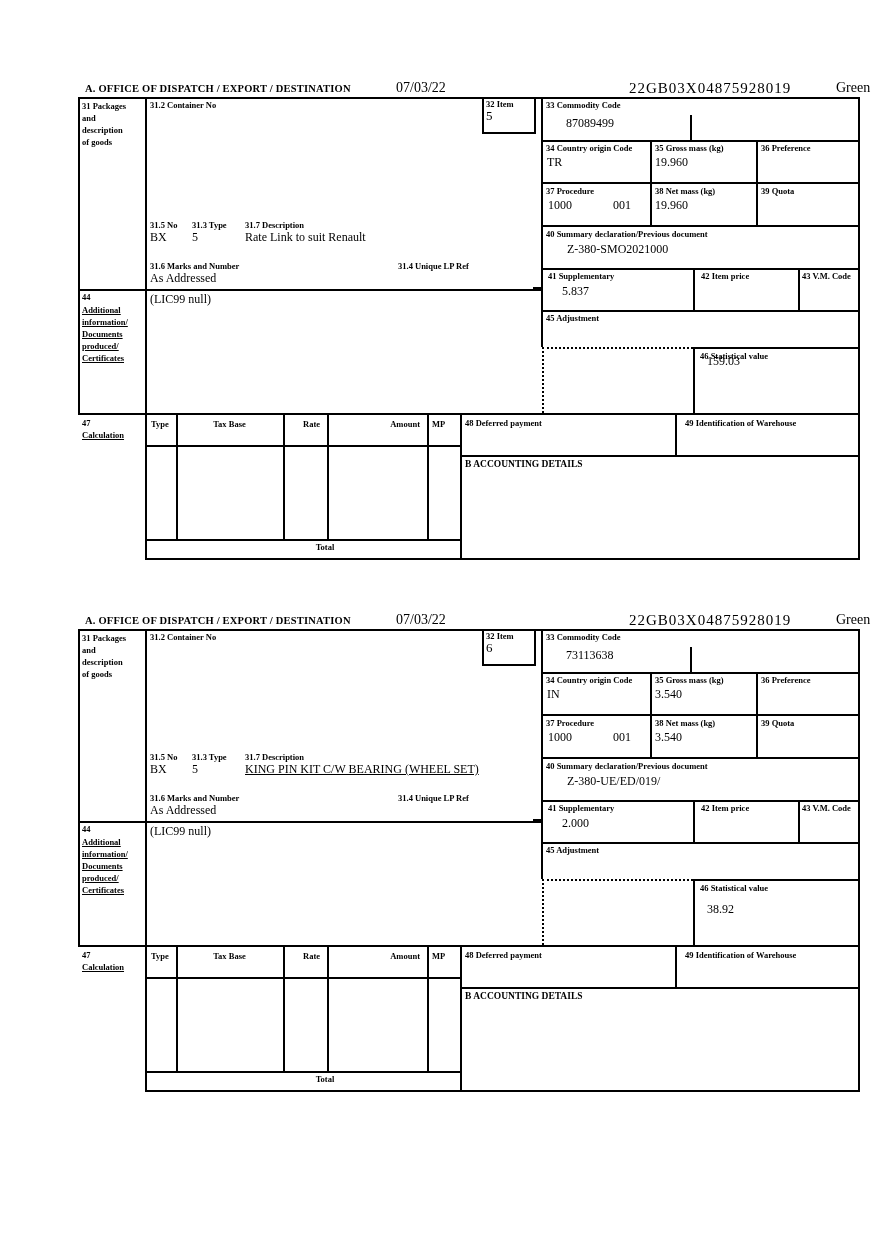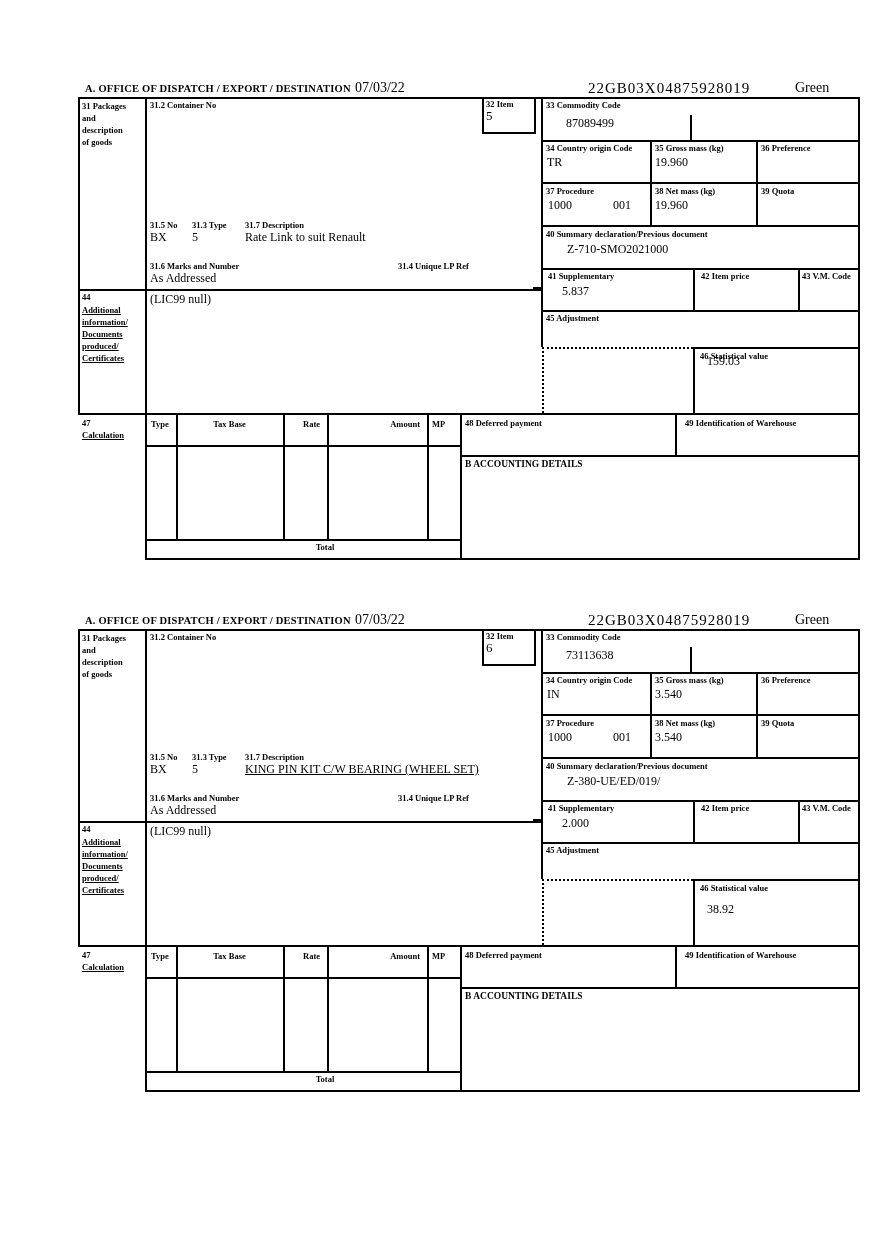--- a/index.html
+++ b/index.html
@@ -9,21 +9,21 @@
   .block{position:absolute;left:0;width:882px;height:478px;}
   .b1{top:82px;} .b2{top:614px;}
   .block *{box-sizing:border-box;}
   .box{position:absolute;border:2px solid #000;}
   .vl{position:absolute;width:2px;background:#000;}
   .hl{position:absolute;height:2px;background:#000;}
   .L{position:absolute;font-size:8.5px;font-weight:bold;white-space:nowrap;line-height:11px;}
   .V{position:absolute;font-size:12px;white-space:nowrap;line-height:16px;}
   .ul{text-decoration:underline;}
   .hdr{position:absolute;font-weight:bold;font-size:10.5px;letter-spacing:.2px;white-space:nowrap;}
-  .hv{position:absolute;font-size:14px;white-space:nowrap;}
+  .hv{position:absolute;font-size:14px;white-space:nowrap;margin-left:41px;}
   .stack div{line-height:12px;}
   .b32{position:absolute;border:2px solid #000;border-top:none;}
   .dot{position:absolute;border-top:2px dotted #000;border-left:2px dotted #000;}
   .ctr{text-align:center;} .rgt{text-align:right;}
 </style>
 </head>
 <body>
 
 <div class="page">
 
@@ -84,21 +84,21 @@
     <div class="L" style="left:655px;top:61px;">35 Gross mass (kg)</div>
     <div class="V" style="left:655px;top:72px;">19.960</div>
     <div class="L" style="left:761px;top:61px;">36 Preference</div>
     <div class="L" style="left:546px;top:104px;">37 Procedure</div>
     <div class="V" style="left:548px;top:115px;">1000</div>
     <div class="V" style="left:613px;top:115px;">001</div>
     <div class="L" style="left:655px;top:104px;">38 Net mass (kg)</div>
     <div class="V" style="left:655px;top:115px;">19.960</div>
     <div class="L" style="left:761px;top:104px;">39 Quota</div>
     <div class="L" style="left:546px;top:147px;">40 Summary declaration/Previous document</div>
-    <div class="V" style="left:567px;top:159px;">Z-710-SMO2021000</div>
+    <div class="V" style="left:567px;top:159px;">Z-380-SMO2021000</div>
     <div class="L" style="left:548px;top:189px;">41 Supplementary</div>
     <div class="V" style="left:562px;top:201px;">5.837</div>
     <div class="L" style="left:701px;top:189px;">42 Item price</div>
     <div class="L" style="left:802px;top:189px;">43 V.M. Code</div>
     <div class="L" style="left:546px;top:231px;">45 Adjustment</div>
     <div class="L" style="left:700px;top:269px;">46 Statistical value</div>
     <div class="V" style="left:707px;top:271px;">159.03</div>
 
     <div class="L" style="left:150px;top:138px;">31.5 No</div>
     <div class="L" style="left:192px;top:138px;">31.3 Type</div>

